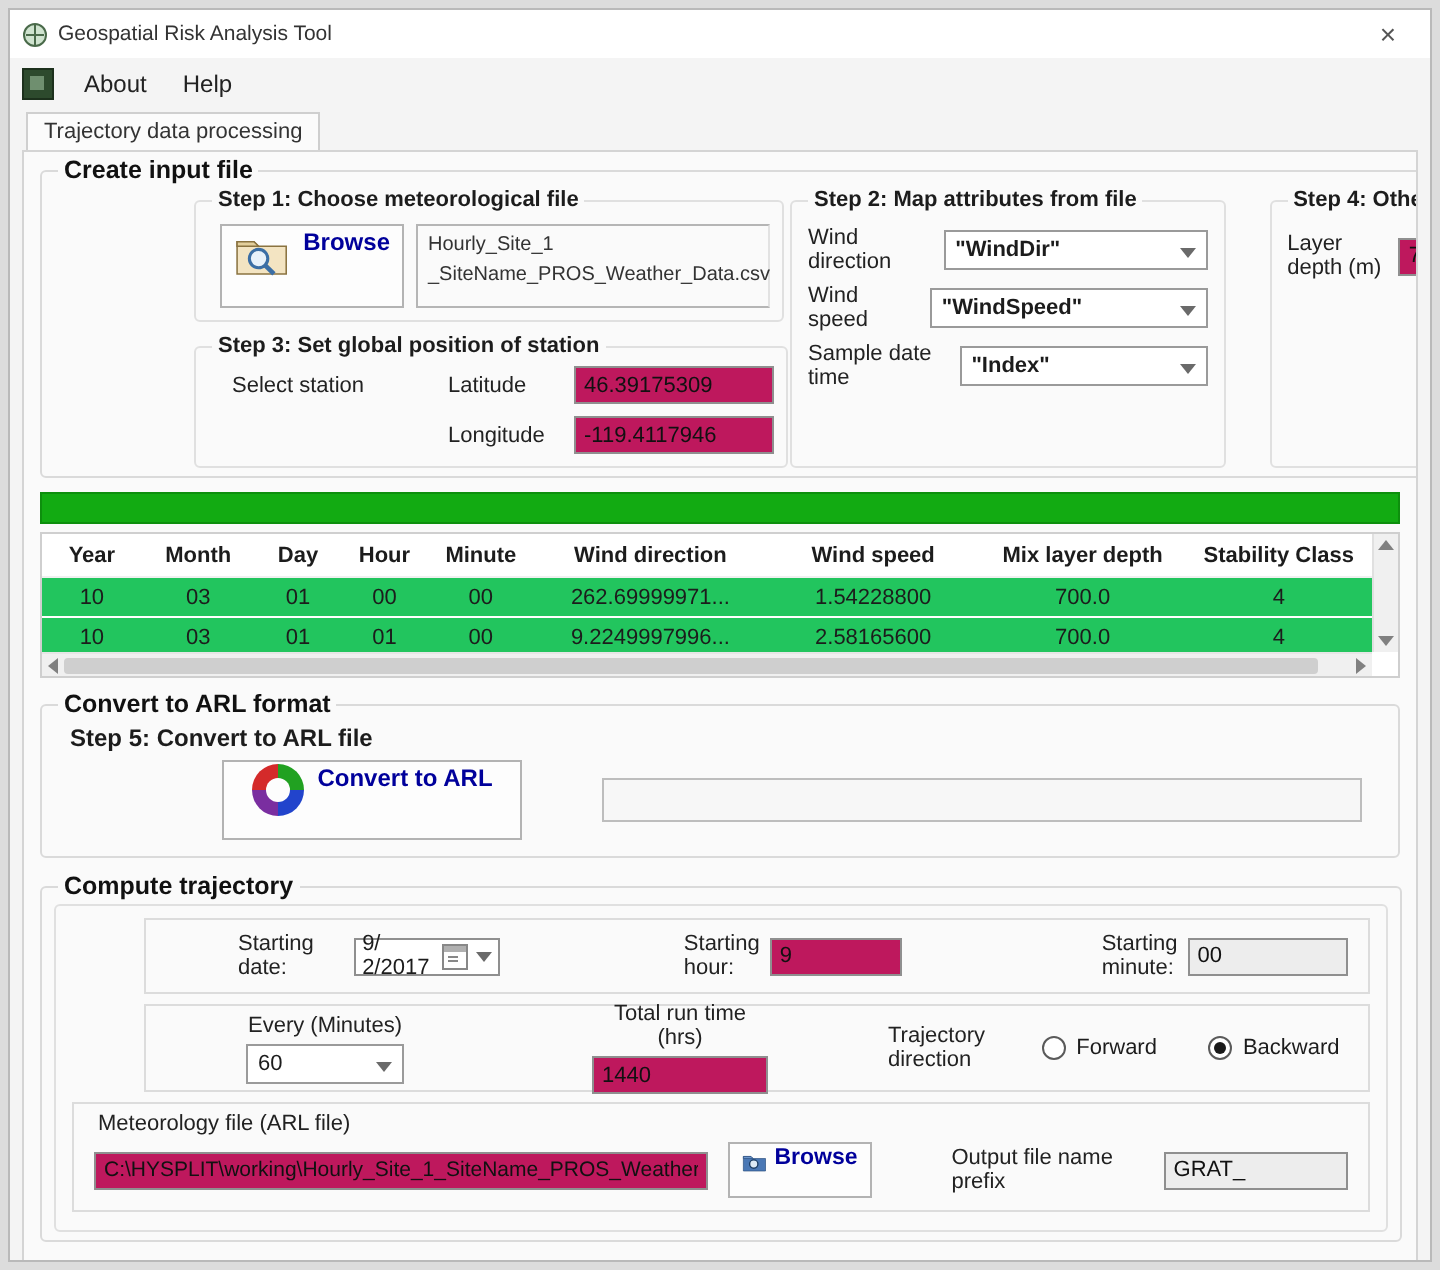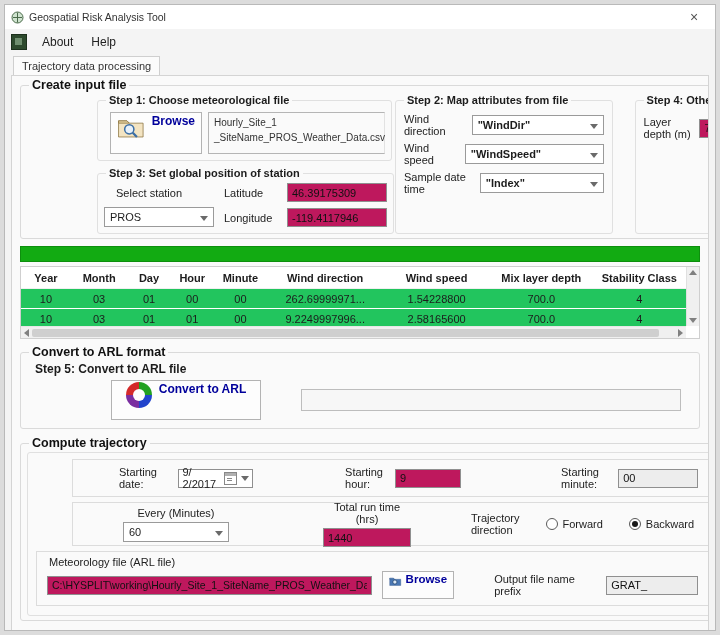--- a/index.html
+++ b/index.html
@@ -96,21 +96,21 @@
   .p1 .seg{display:flex;align-items:center;gap:5px;}
   .datebox{width:88px;height:19px;border:1px solid #8f8f8f;background:#fff;display:flex;
     align-items:center;padding:0 3px;gap:4px;box-sizing:border-box;}
   .datebox .dtxt{flex:1;}
   .cal-ico{width:11px;height:11px;border:1px solid #888;background:#fff;position:relative;}
   .cal-ico::before{content:"";position:absolute;left:0;top:0;right:0;height:3px;background:#b0b0b0;}
   .cal-ico::after{content:"";position:absolute;left:2px;top:5px;width:5px;height:1px;background:#888;box-shadow:0 2px 0 #888;}
   .p2{margin:0 2px 5px 38px;height:44px;display:flex;align-items:center;padding:0 14px;gap:30px;}
   .stack{display:flex;flex-direction:column;gap:3px;}
   .stack .lbl{text-align:center;}
-  .p2 .combo{width:106px;text-align:right;}
+  .p2 .combo{width:79px;text-align:right;}
   .p2 .tb{width:88px;}
   .dir-seg{display:flex;align-items:center;gap:26px;margin-left:30px;}
   .p3{margin:0 2px 5px 2px;padding:3px 10px 6px 10px;}
   .p3 .cap{margin:1px 0 3px 2px;}
   .p3row{display:flex;align-items:center;gap:10px;}
   .metfile{width:352px;font-size:10.5px;}
   .browse-sm{width:72px;height:28px;font-size:11.5px;gap:4px;}
   .prefix-tb{width:92px;}
 </style>
 </head>
@@ -160,24 +160,20 @@
                 <div>_SiteName_PROS_Weather_Data.csv</div>
               </div>
             </div>
           </fieldset>
 
           <fieldset class="step">
             <legend>Step 3: Set global position of station</legend>
             <div class="s3grid">
               <div class="s3col1">
                 <span class="lbl">Select station</span>
-                <div class="combo">
-                  <span>PROS</span>
-                    <span class="arr"></span>
-                </div>
               </div>
               <div class="s3col2">
                 <div class="s3row">
                   <span class="lbl">Latitude</span>
                   <input class="tb" value="46.39175309" style="">
                 </div>
                 <div class="s3row">
                   <span class="lbl">Longitude</span>
                   <input class="tb" value="-119.4117946" style="">
                 </div>

